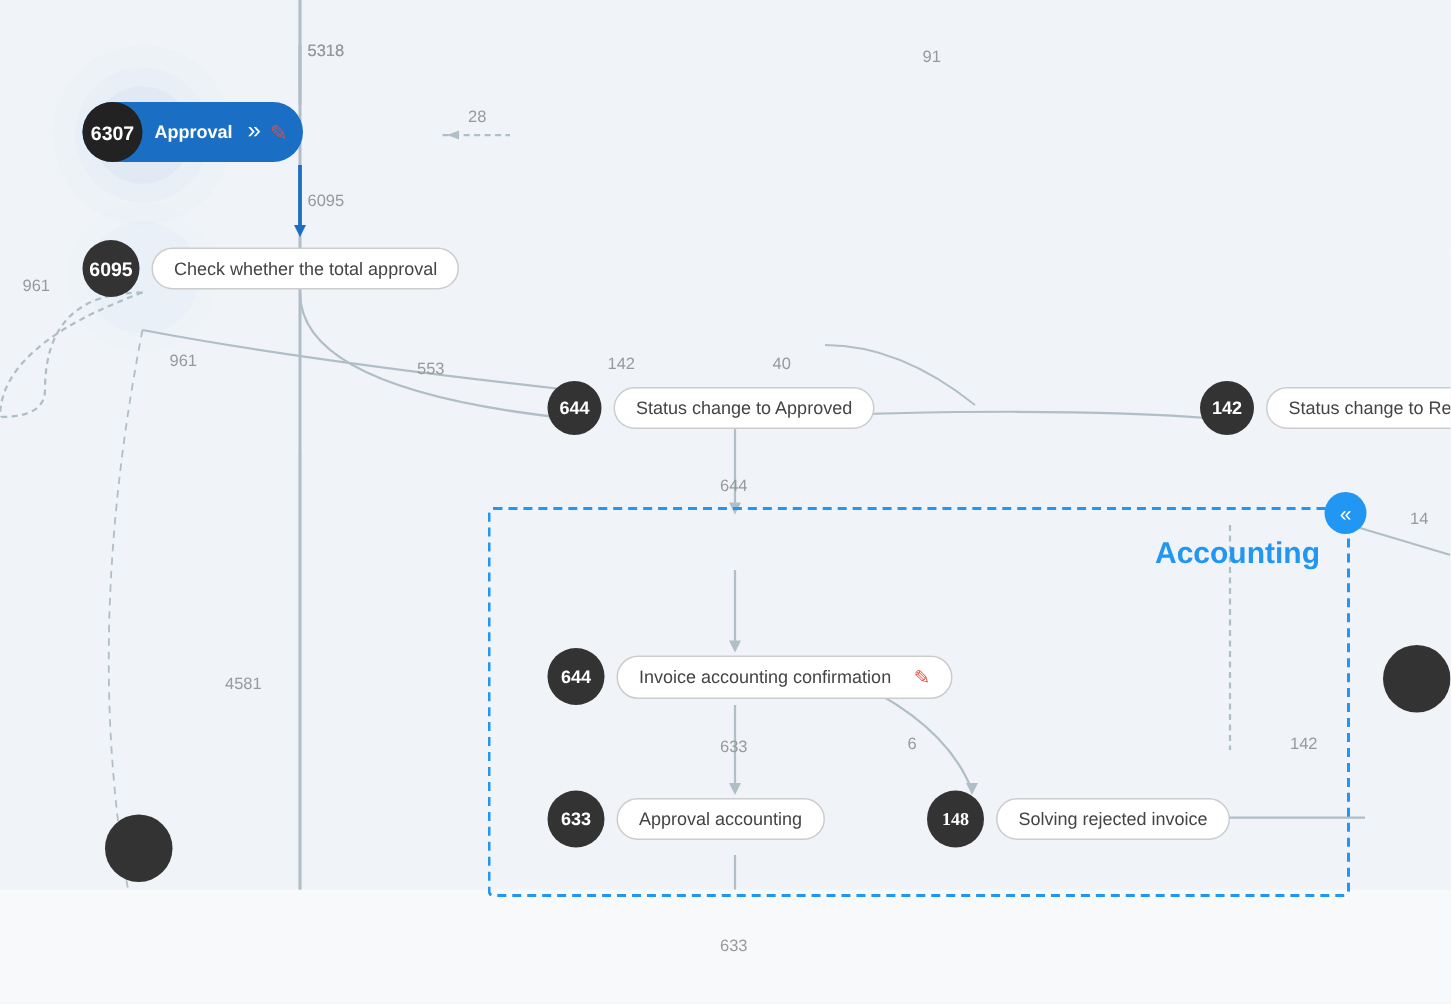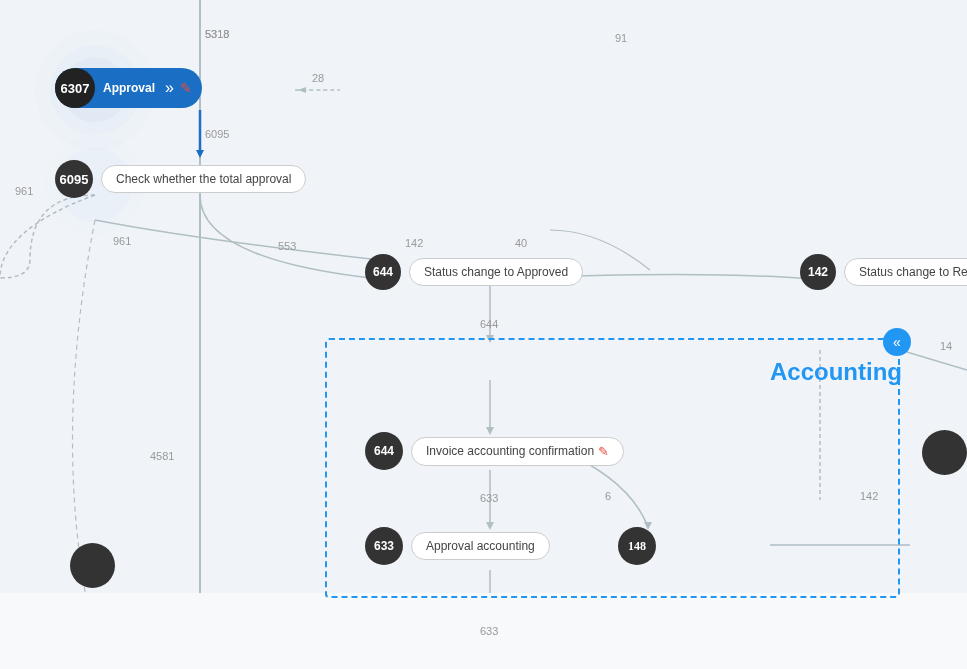--- a/index.html
+++ b/index.html
@@ -116,21 +116,21 @@
     
     .dashed-box {
       position: absolute;
       border: 2px dashed #2196F3;
       border-radius: 4px;
     }
     .dashed-box-title {
       position: absolute;
       color: #2196F3;
       font-weight: bold;
-      font-size: 24px;
+      font-size: 20px;
     }
     .collapse-btn {
       position: absolute;
       width: 28px;
       height: 28px;
       background: #2196F3;
       border-radius: 50%;
       display: flex;
       align-items: center;
       justify-content: center;
@@ -281,37 +281,38 @@
   <div class="dashed-box-title" style="left:770px; top:358px;">Accounting</div>
 
   <div class="collapse-btn" style="left:883px; top:328px;">
     <span>«</span>
   </div>
 
   <div class="node" style="left:365px; top:432px;">
     <div class="node-circle dark" style="width:38px;height:38px;font-size:12px;">
       <span>644</span>
     </div>
-    <div class="node-label" style="display:flex;align-items:center;gap:4px;">
+    <div class="node-label" style="display:flex;align-items:center;gap:15px;">
       <span>Invoice accounting confirmation</span>
       <span style="color:#e74c3c;font-size:13px;">✎</span>
     </div>
   </div>
 
   <div class="node" style="left:365px; top:527px;">
     <div class="node-circle dark" style="width:38px;height:38px;font-size:12px;">
       <span>633</span>
     </div>
     <div class="node-label">Approval accounting</div>
   </div>
 
   <div class="node" style="left:618px; top:527px;">
     <div class="node-circle dark" style="width:38px;height:38px;font-size:12px;font-family:Liberation Serif, serif;">
       <span>148</span>
     </div>
+    <div class="node-label">Solving rejected invoice</div>
   </div>
 
   <div style="position:absolute; left:70px; bottom:5px; width:45px; height:45px; background:#333; border-radius:50%; display:flex; align-items:center; justify-content:center;">
   </div>
 
   <div style="position:absolute; right:0px; top:430px; width:45px; height:45px; background:#333; border-radius:50%; display:flex; align-items:center; justify-content:center;">
   </div>
 
 </div>
 

